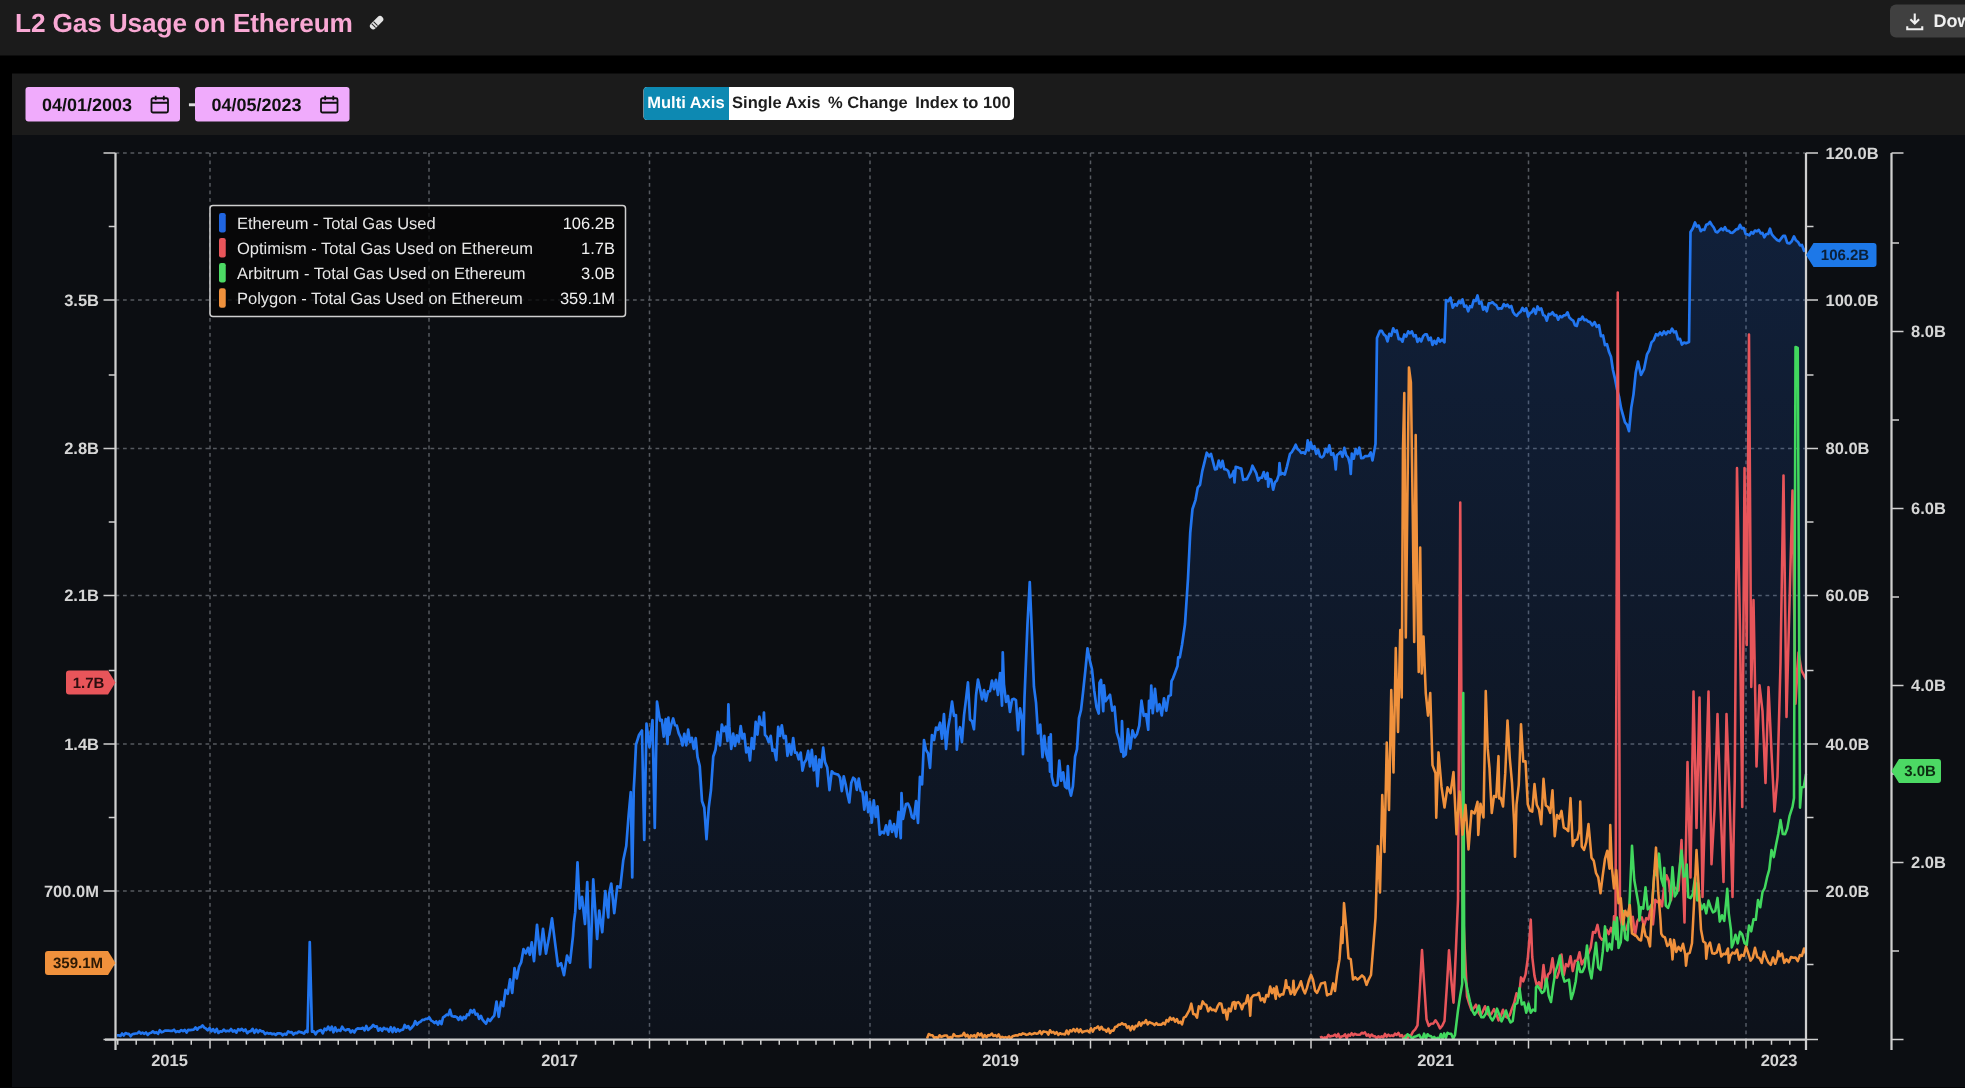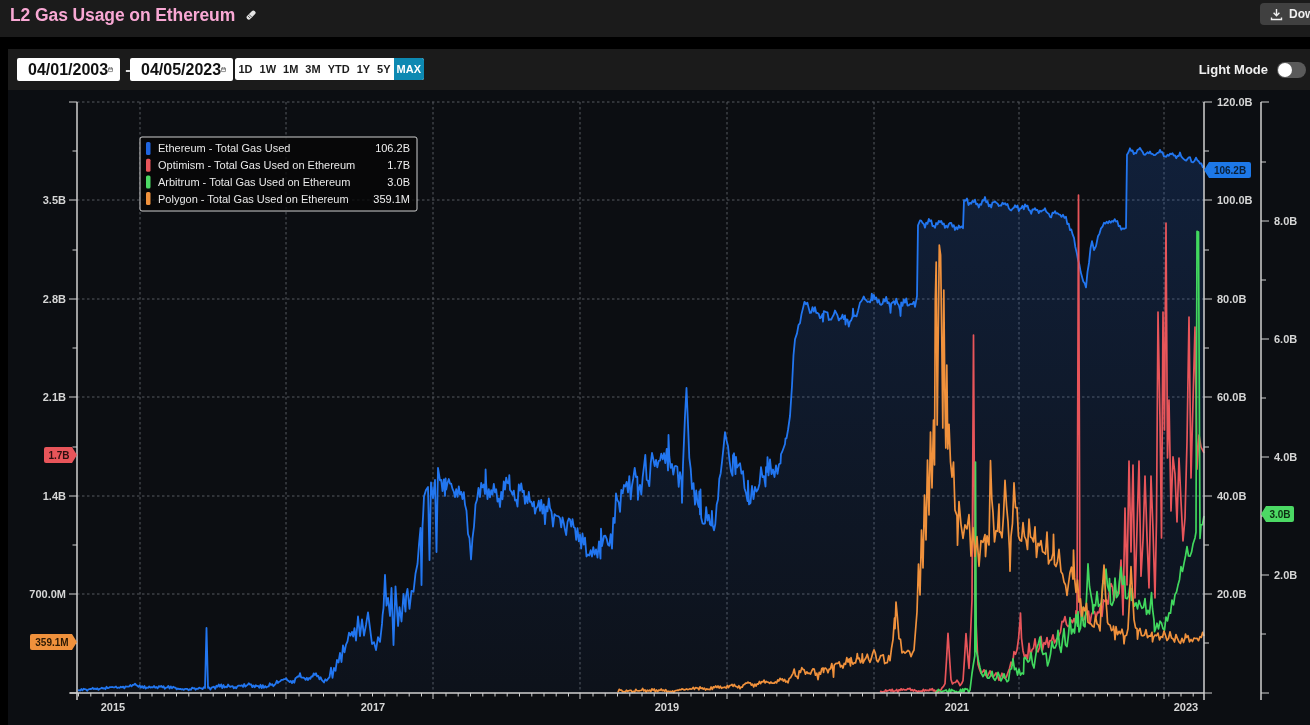--- a/index.html
+++ b/index.html
@@ -5,23 +5,23 @@
 * { margin:0; padding:0; box-sizing:border-box; }
 html,body { width:1310px; height:725px; background:#000; overflow:hidden;
   font-family:"Liberation Sans", sans-serif; position:relative; }
 .titlebar { position:absolute; left:0; top:0; width:1310px; height:37px; background:#1b1b1b; }
 .title { position:absolute; left:10px; top:5px; font-size:17.5px; font-weight:700; color:#f9a8d4; letter-spacing:-0.1px; }
 .pencil { position:absolute; left:244px; top:8px; }
 .dlbtn { position:absolute; left:1260px; top:3px; height:22px; width:110px; background:#404040;
   border-radius:4px; color:#f0f0f0; font-size:12px; font-weight:700; display:flex; align-items:center;
   padding-left:10px; gap:6px; white-space:nowrap; }
 .controls { position:absolute; left:8px; top:49px; width:1302px; height:41px; background:#1b1b1b; }
-.datebox { position:absolute; top:9px; height:23px; width:103px; background:#ffffff; border-radius:2px;
+.datebox { position:absolute; top:9px; height:23px; width:103px; background:#f0abfc; border-radius:2px;
   display:flex; align-items:center; justify-content:space-between; padding:0 7px 0 11px;
-  font-size:16px; font-weight:700; color:#111; }
+  font-size:12px; font-weight:700; color:#111; }
 .dash { position:absolute; top:9px; left:113px; width:14px; text-align:center; color:#ddd; font-weight:700; line-height:23px; }
 .btngroup { position:absolute; top:9px; height:22px; background:#fff; border-radius:2.5px;
   display:flex; align-items:stretch; overflow:hidden; font-size:11px; font-weight:700; color:#1d1d1d; }
 .btngroup span { display:flex; align-items:center; padding:0 3.5px; }
 .btngroup.g2 span { padding:0 2.5px; }
 .btngroup span.on { background:#0d89b2; color:#fff; padding:0 2.5px; }
 .lmode { position:absolute; top:0; right:4px; height:41px; display:flex; align-items:center; gap:9px;
   font-size:13px; font-weight:700; color:#f0f0f0; }
 .toggle { position:relative; width:29px; height:16px; background:#5a5a5a;
   border-radius:8px; }
@@ -60,31 +60,26 @@
   </div>
   <div class="dash">-</div>
   <div class="datebox" style="left:122px;text-align:right;">04/05/2023
     <svg width="13" height="13" viewBox="0 0 13 13">
         <g stroke="#111" stroke-width="1.2" fill="none">
           <rect x="1" y="2.5" width="11" height="9.5" rx="1"></rect>
           <path d="M3.8 0.8 v3 M9.2 0.8 v3 M1 5.5 h11"></path>
         </g>
       </svg>
   </div>
-  <div class="btngroup" style="left:227px;">
-    <span>1D</span>
-      <span>1W</span>
-      <span>1M</span>
-      <span>3M</span>
-      <span>YTD</span>
-      <span>1Y</span>
-      <span>5Y</span>
-      <span class="on">MAX</span>
+  <div class="btngroup g2" style="left:421px;">
+    <span class="on">Multi Axis</span>
+      <span>Single Axis</span>
+      <span>% Change</span>
+      <span>Index to 100</span>
   </div>
-  <div class="lmode">Light Mode<span class="toggle"></span></div>
 </div>
 <svg class="chart" width="1310" height="725" viewBox="0 0 1310 725">
 <rect x="8" y="90" width="1302" height="635" fill="#0c0e12"></rect>
 <path d="M140 102 V693 M286 102 V693 M433 102 V693 M580 102 V693 M727 102 V693 M874 102 V693 M1019 102 V693 M1164 102 V693 M77 102 H1204 M77 200 H1204 M77 299 H1204 M77 397 H1204 M77 496 H1204 M77 594 H1204" stroke="#55595f" stroke-width="1" fill="none" stroke-dasharray="2.5 2.5"></path>
 <defs>
       <linearGradient id="ag" x1="0" y1="102" x2="0" y2="693" gradientUnits="userSpaceOnUse">
         <stop offset="0" stop-color="rgba(37,110,230,0.20)"></stop>
         <stop offset="1" stop-color="rgba(37,110,230,0.04)"></stop>
       </linearGradient>
     </defs>

